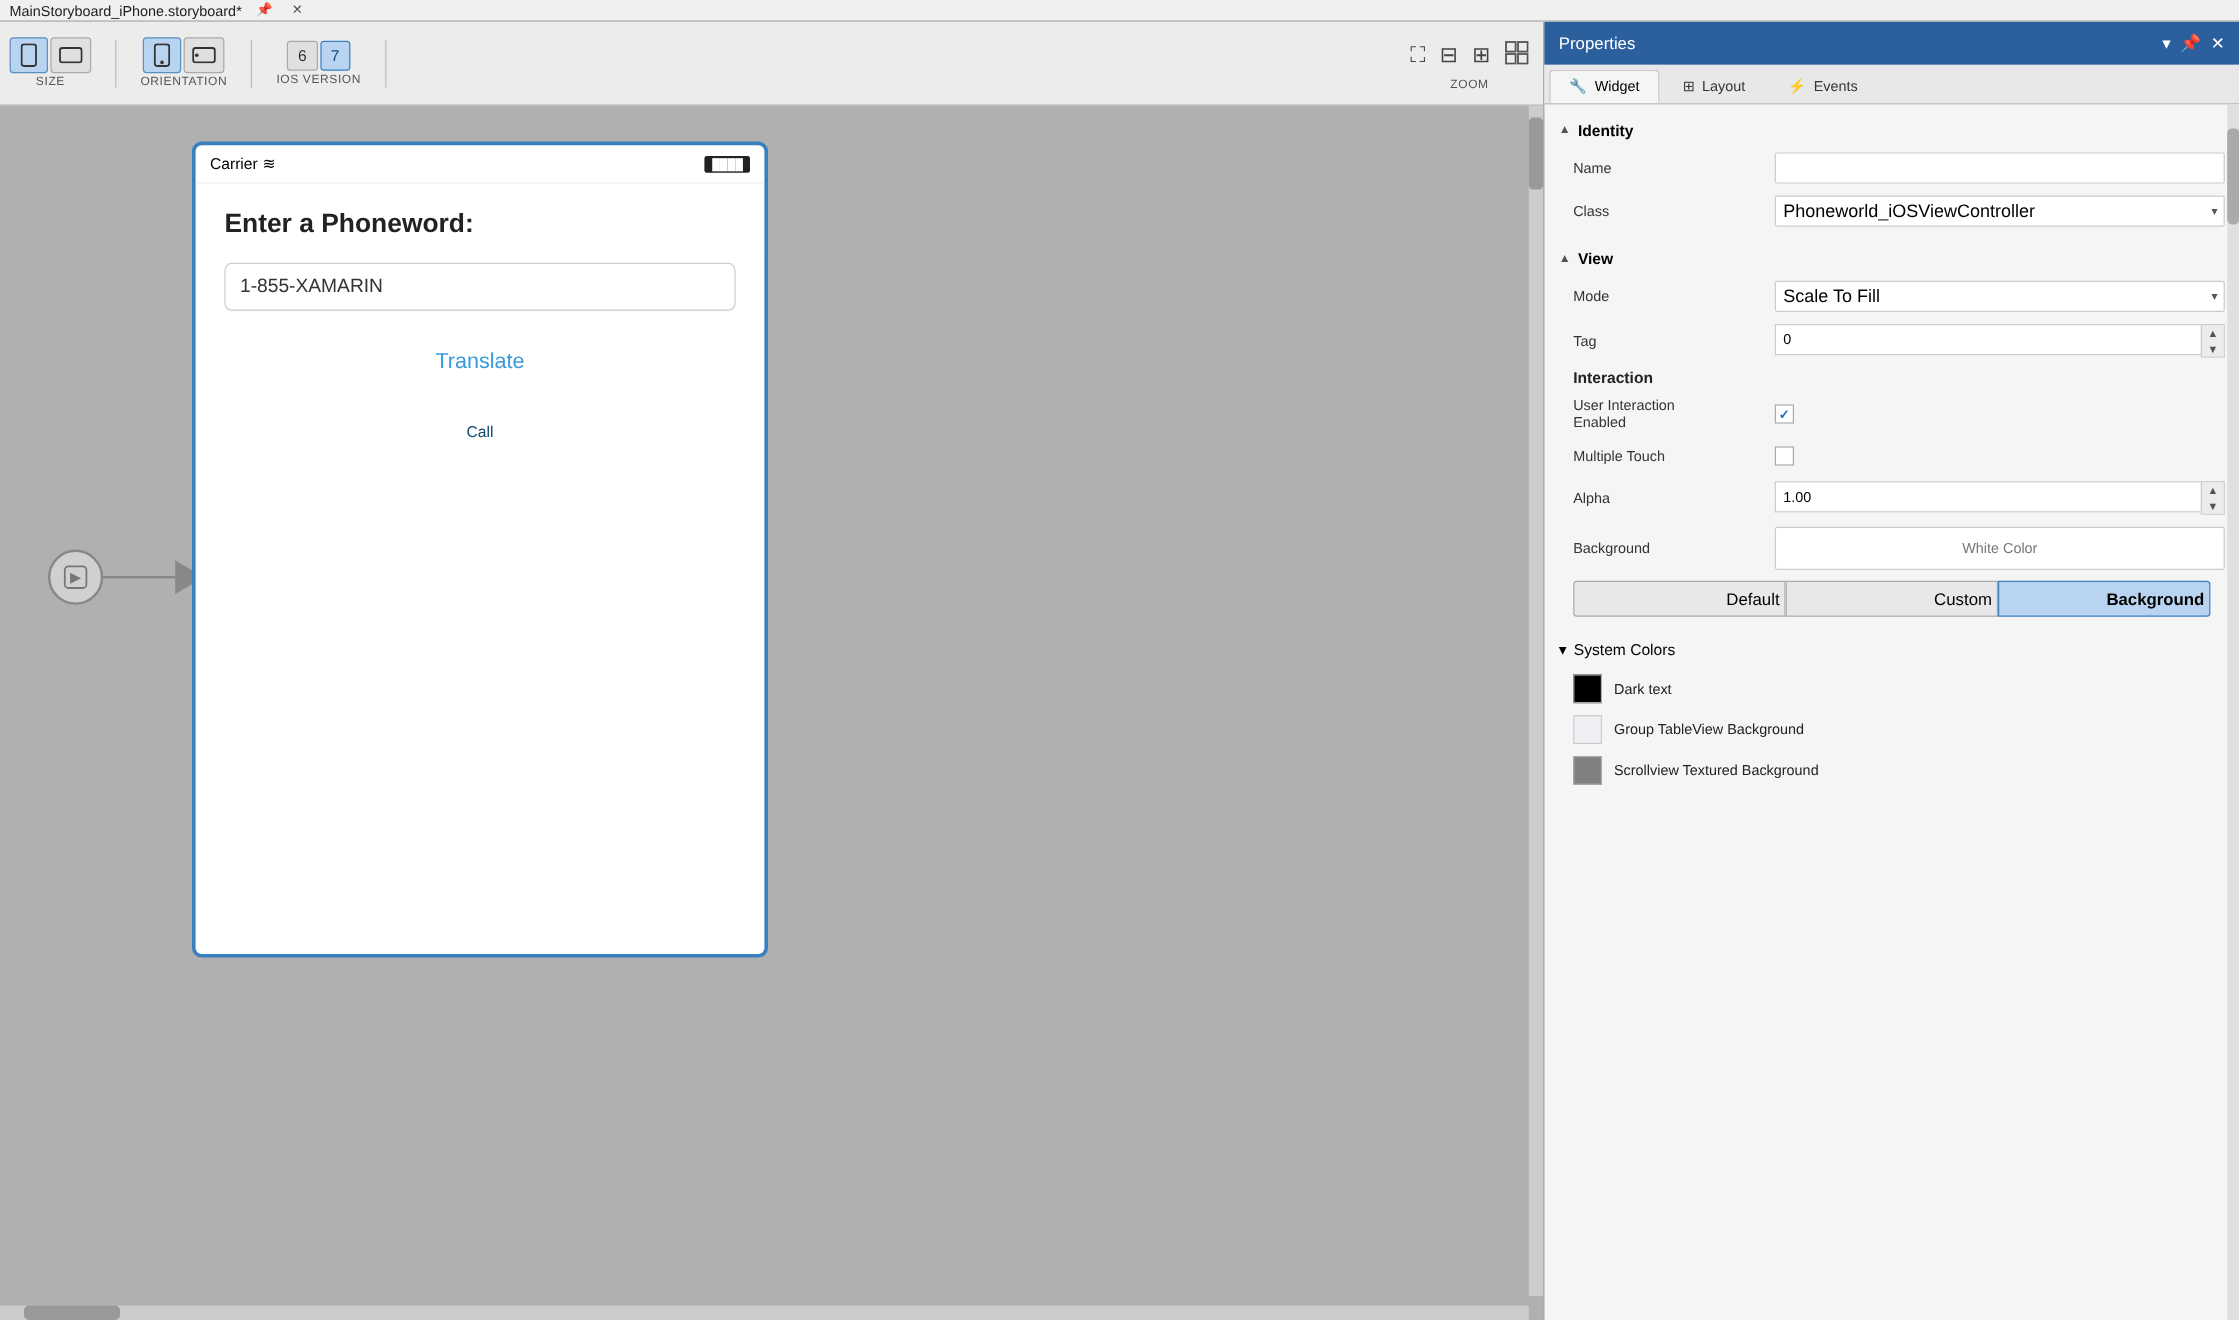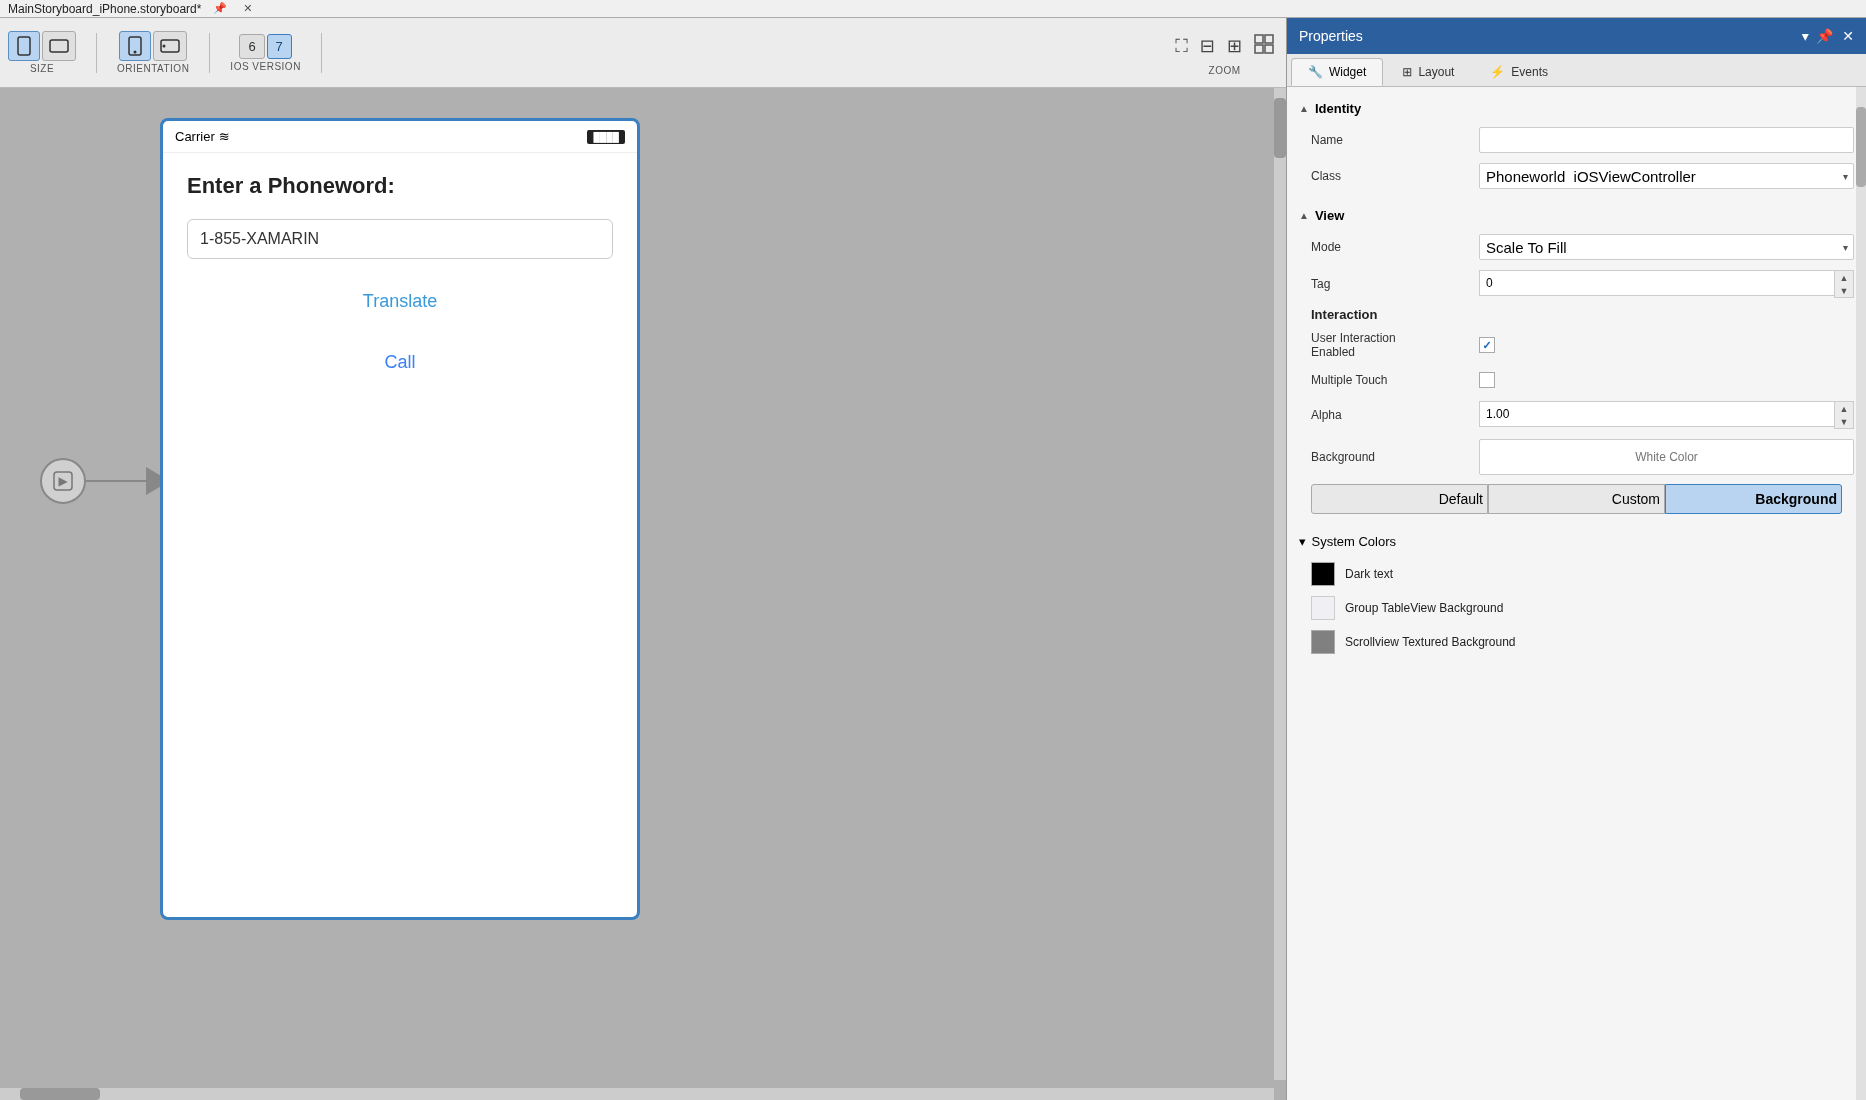--- a/index.html
+++ b/index.html
@@ -144,21 +144,21 @@
       justify-content: flex-start;
       padding: 30px 40px;
       overflow: auto;
       position: relative;
       background: #b0b0b0;
     }
 
     
     .iphone-mockup {
       width: 480px;
-      height: 802px;
+      height: 680px;
       border: 3px solid #3a7fc0;
       border-radius: 8px;
       background: white;
       position: relative;
       margin-left: 120px;
       flex-shrink: 0;
     }
     .iphone-status-bar {
       display: flex;
       justify-content: space-between;
@@ -201,22 +201,22 @@
     .iphone-translate-btn {
       color: #3a9ad9;
       font-size: 18px;
       text-align: center;
       width: 100%;
       padding: 8px;
       cursor: pointer;
       margin-bottom: 24px;
     }
     .iphone-call-btn {
-      color: #3b82f6;
-      font-size: 18px;
+      color: #0c4a6e;
+      font-size: 13px;
       text-align: center;
       width: 100%;
       padding: 8px;
       cursor: pointer;
     }
 
     
     .entry-arrow {
       position: absolute;
       left: 40px;

